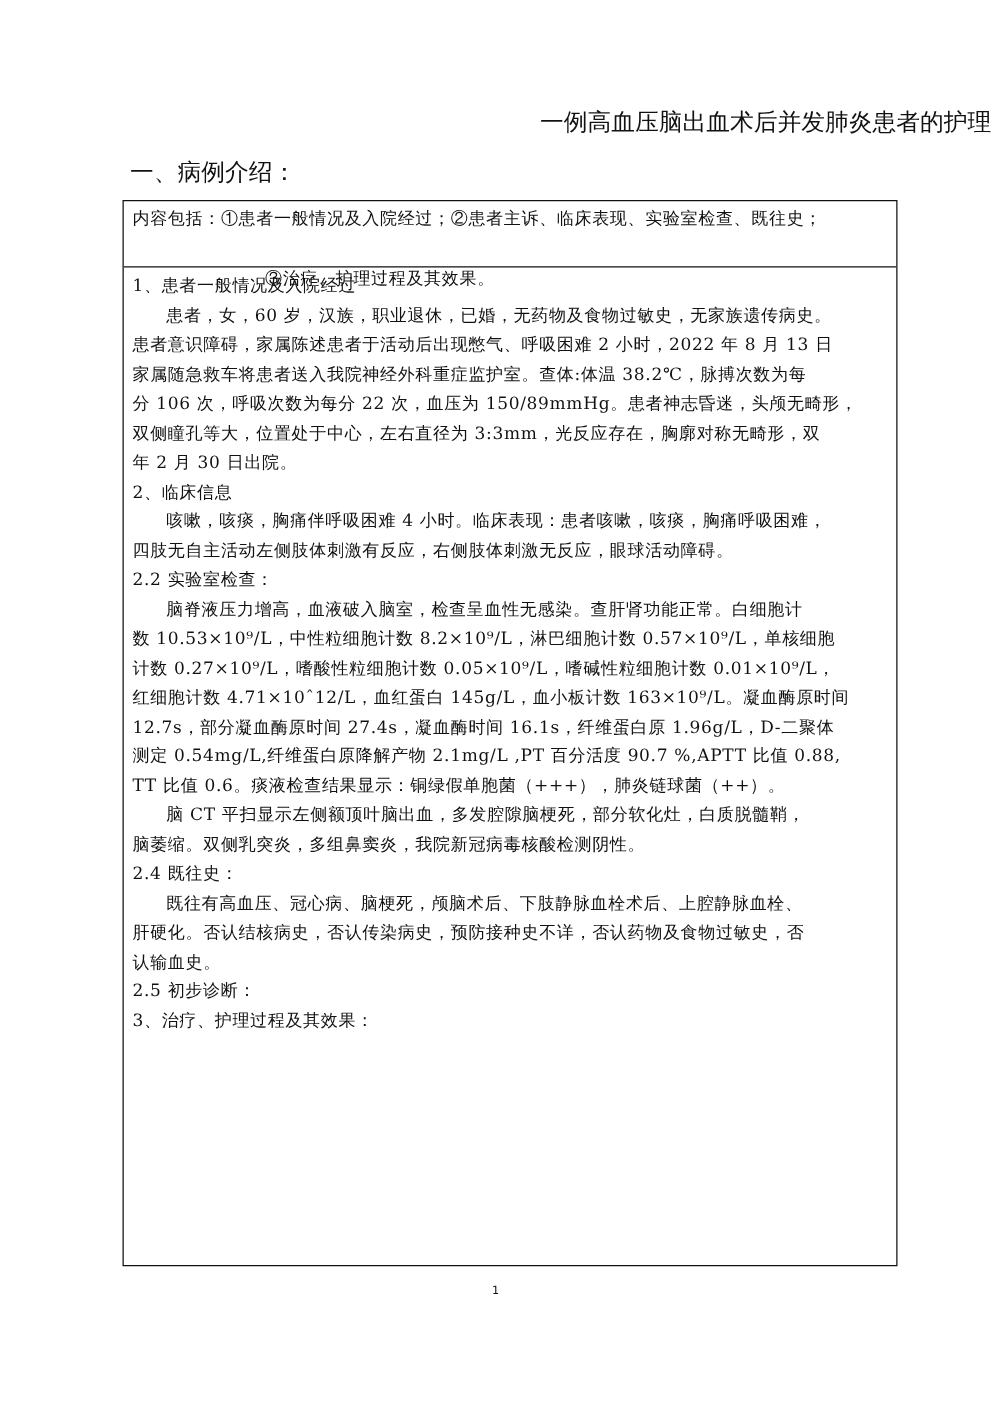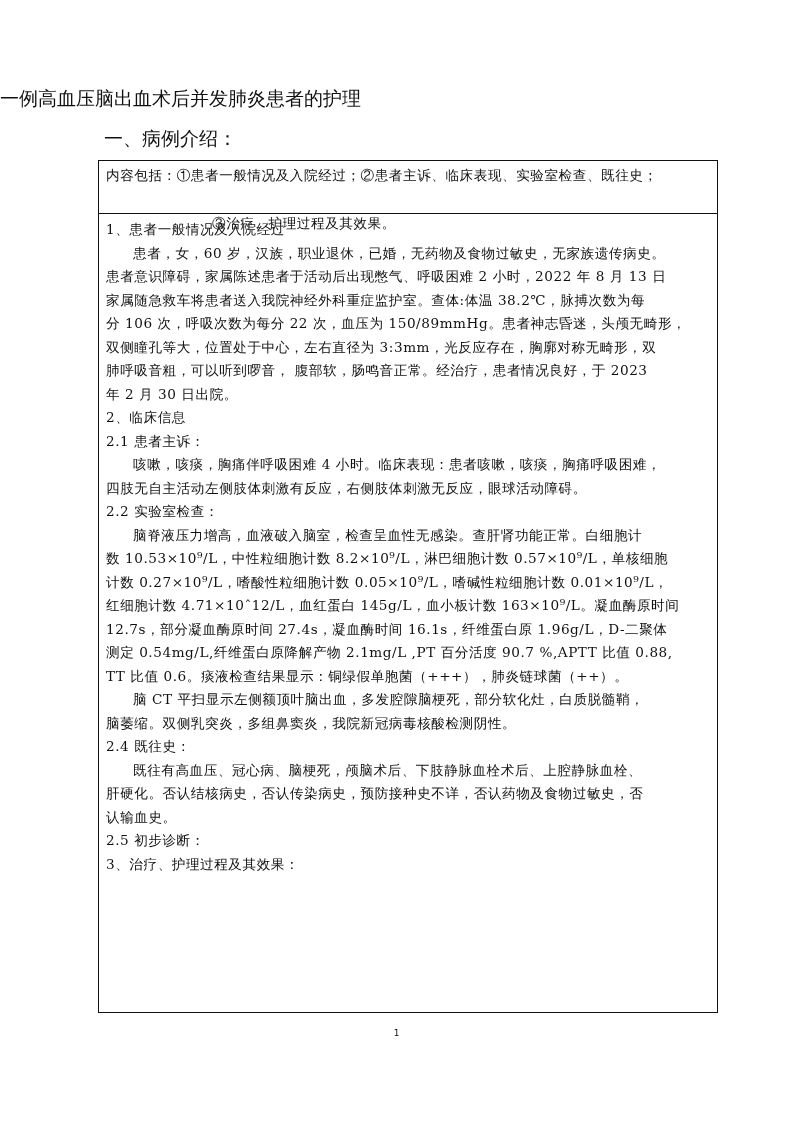--- a/index.html
+++ b/index.html
@@ -1,18 +1,18 @@
 <!DOCTYPE html>
 <html><head>
 <meta charset="utf-8">
 <style>
   html, body { margin: 0; padding: 0; background: #ffffff; }
   body { width: 793px; height: 1122px; position: relative; overflow: hidden;
          font-family: "DejaVu Serif", "Liberation Serif", serif; color: #111; }
-  .title { position: absolute; top: 84px; left: 0; width: 793px; text-align: left;
+  .title { position: absolute; top: 84px; left: 0; width: 793px; text-align: right;
            font-family: "DejaVu Sans", "Liberation Sans", sans-serif; font-size: 19px;
            line-height: 28px; color: #111; }
   .section-heading { position: absolute; top: 124px; left: 104px;
            font-family: "DejaVu Sans", "Liberation Sans", sans-serif; font-weight: normal;
            font-size: 19px; line-height: 28px; }
   .table { position: absolute; left: 98px; top: 160px; width: 620px; height: 853px;
            border: 1.3px solid #111; box-sizing: border-box; }
   .cell-top { position: absolute; left: 0; top: 0; width: 100%; height: 53px;
               border-bottom: 1.3px solid #111; box-sizing: border-box; padding: 3px 6px 0 7px; }
   .cell-main { position: absolute; left: 0; top: 53px; width: 100%; bottom: 0;
@@ -34,24 +34,22 @@
     <div class="line">内容包括：①患者一般情况及入院经过；②患者主诉、临床表现、实验室检查、既往史；</div>
     <div class="line hang">③治疗、护理过程及其效果。</div>
   </div>
   <div class="cell-main" id="case-lines">
       <div class="line">1、患者一般情况及入院经过</div>
       <div class="line indent">患者，女，60 岁，汉族，职业退休，已婚，无药物及食物过敏史，无家族遗传病史。</div>
       <div class="line">患者意识障碍，家属陈述患者于活动后出现憋气、呼吸困难 2 小时，2022 年 8 月 13 日</div>
       <div class="line">家属随急救车将患者送入我院神经外科重症监护室。查体:体温 38.2℃，脉搏次数为每</div>
       <div class="line">分 106 次，呼吸次数为每分 22 次，血压为 150/89mmHg。患者神志昏迷，头颅无畸形，</div>
       <div class="line">双侧瞳孔等大，位置处于中心，左右直径为 3:3mm，光反应存在，胸廓对称无畸形，双</div>
-      <div class="line">肺呼吸音粗，可以听到啰音，  腹部软，肠鸣音正常。经治疗，患者情况良好，于 2023</div>
       <div class="line">年 2 月 30 日出院。</div>
       <div class="line">2、临床信息</div>
-      <div class="line">2.1 患者主诉：</div>
       <div class="line indent">咳嗽，咳痰，胸痛伴呼吸困难 4 小时。临床表现：患者咳嗽，咳痰，胸痛呼吸困难，</div>
       <div class="line">四肢无自主活动左侧肢体刺激有反应，右侧肢体刺激无反应，眼球活动障碍。</div>
       <div class="line">2.2 实验室检查：</div>
       <div class="line indent">脑脊液压力增高，血液破入脑室，检查呈血性无感染。查肝肾功能正常。白细胞计</div>
       <div class="line">数 10.53×10⁹/L，中性粒细胞计数 8.2×10⁹/L，淋巴细胞计数 0.57×10⁹/L，单核细胞</div>
       <div class="line">计数 0.27×10⁹/L，嗜酸性粒细胞计数 0.05×10⁹/L，嗜碱性粒细胞计数 0.01×10⁹/L，</div>
       <div class="line">红细胞计数 4.71×10ˆ12/L，血红蛋白 145g/L，血小板计数 163×10⁹/L。凝血酶原时间</div>
       <div class="line">12.7s，部分凝血酶原时间 27.4s，凝血酶时间 16.1s，纤维蛋白原 1.96g/L，D-二聚体</div>
       <div class="line">测定 0.54mg/L,纤维蛋白原降解产物 2.1mg/L  ,PT 百分活度 90.7  %,APTT 比值 0.88,</div>
       <div class="line">TT 比值 0.6。痰液检查结果显示：铜绿假单胞菌（+++），肺炎链球菌（++）。</div>

